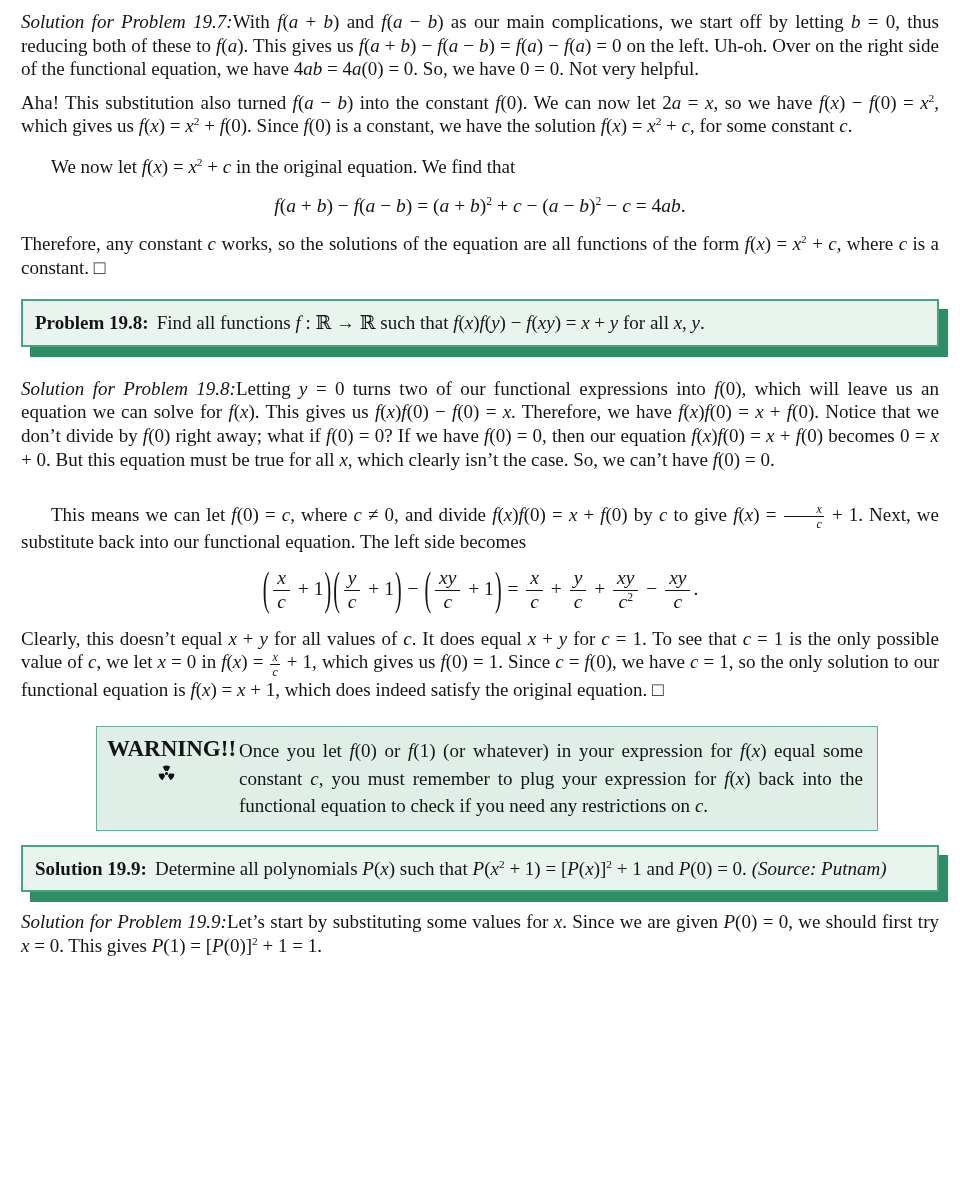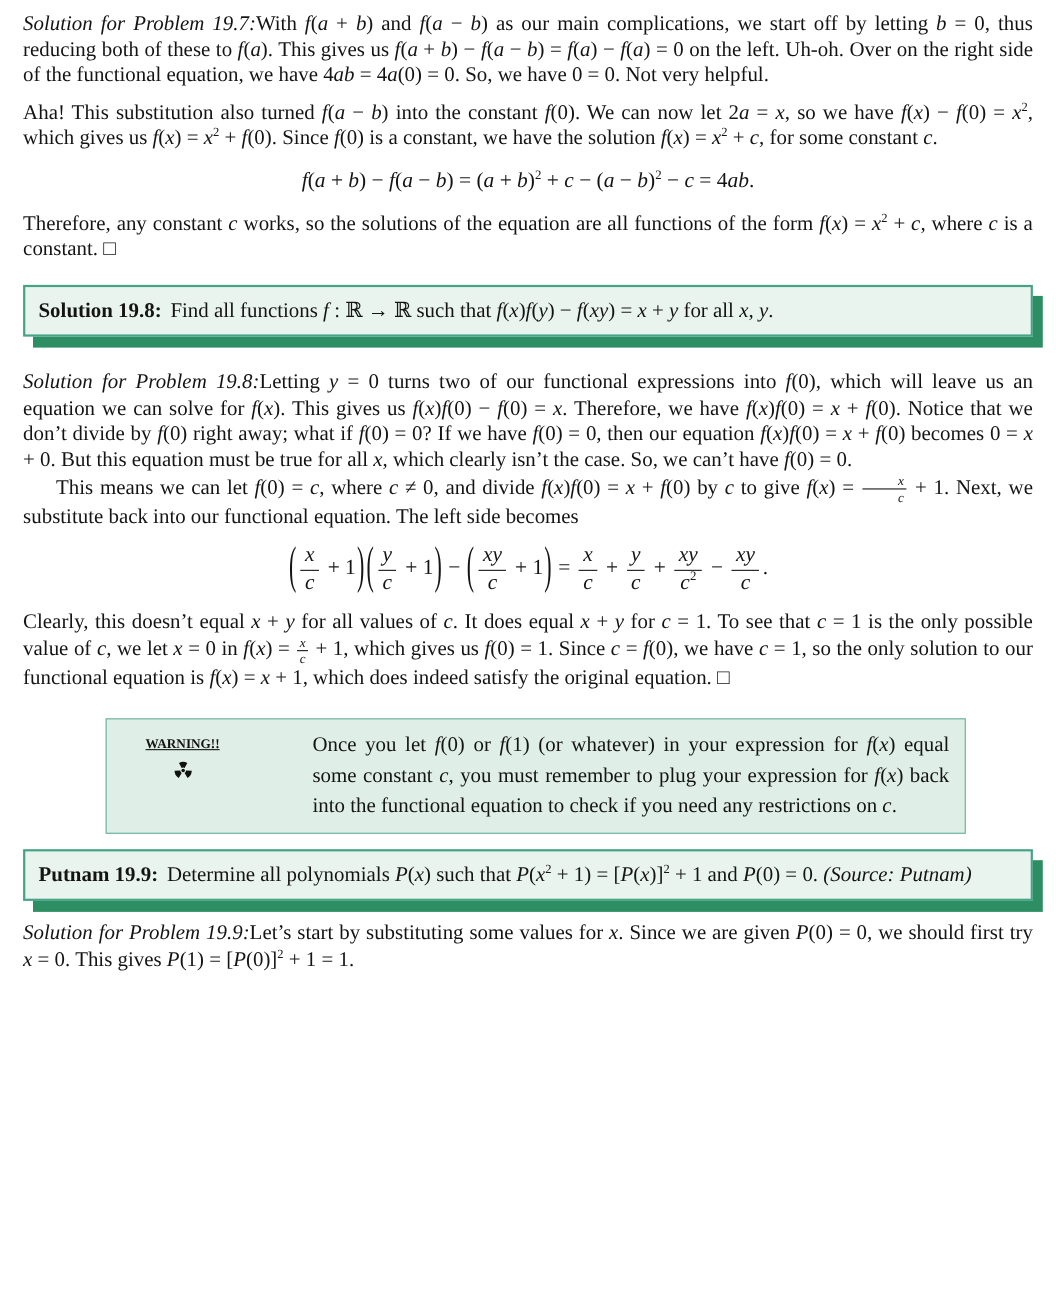--- a/index.html
+++ b/index.html
@@ -17,63 +17,64 @@
   }
   .para{margin:0;text-align:justify;}
   .indent{text-indent:30px;}
   .lead{font-style:italic;}
   i{font-style:italic;}
   sup{font-size:60%;line-height:0;}
   .equation{text-align:center;font-size:19.5px;}
   .p1{margin-top:1px}.p2{margin-top:14px}.e1{margin:12px 0 10px}
   .p3{margin-top:10px}.p4{margin-top:17px}.e2{margin:15px 0}
   .p5{margin-top:15px}.b8{margin-top:20px}.s8{margin-top:30px}
-  .p7{margin-top:0}.e3{margin:14px 0;line-height:normal;}
+  .p7{margin-top:32px}.e3{margin:14px 0;line-height:normal;}
   .p8{margin-top:12px}.wb{margin-top:25px}.b9{margin-top:14px}.s9{margin-top:18px}
   .frac{display:inline-block;vertical-align:middle;text-align:center;line-height:1.05;margin:0 3px;}
   .frac .fn{display:block;padding:0 4px 2px;border-bottom:1.4px solid currentColor;}
   .frac .fd{display:block;padding-top:1px;}
   .ifrac{display:inline-block;vertical-align:middle;text-align:center;line-height:1;font-size:12px;margin:0 2px;}
   .ifrac .fn{display:block;border-bottom:1px solid currentColor;padding:0 2px 1px;}
   .ifrac .fd{display:block;padding-top:1px;}
   .bp{display:inline-block;transform:scaleY(2.35);transform-origin:50% 55%;font-size:20px;vertical-align:middle;padding:0 1px;}
   .problem-box{
     background:var(--box_bg);border:2px solid var(--box_border);
     box-shadow:9px 10px 0 var(--box_shadow);
     padding:9px 12px;line-height:25.5px;text-align:justify;
   }
   .plabel{font-weight:bold;margin-right:8px;}
   .warning-box{
     margin-left:75px;width:782px;box-sizing:border-box;
     background:var(--warn_bg);border:1.5px solid var(--warn_border);
     display:flex;gap:14px;padding:10px 14px 10px 10px;line-height:27.5px;
   }
   .warn-left{width:118px;flex:none;text-align:center;}
-  .warn-label{font-weight:bold;font-size:12px;line-height:24px;text-decoration:underline;}
+  .warn-label{font-weight:bold;font-size:23px;line-height:24px;}
   .rad-icon{margin-top:3px;}
-  .warn-text{flex:1;text-align:justify;margin-left:45px;}
+  .warn-text{flex:1;text-align:justify;}
 </style>
 </head>
 <body>
 
 <main>
 
   <p class="para p1"><span class="lead">Solution for Problem 19.7:</span><span>With <i>f</i>(<i>a</i> + <i>b</i>) and <i>f</i>(<i>a</i> − <i>b</i>) as our main complications, we start off by letting <i>b</i> = 0, thus reducing both of these to <i>f</i>(<i>a</i>). This gives us <i>f</i>(<i>a</i> + <i>b</i>) − <i>f</i>(<i>a</i> − <i>b</i>) = <i>f</i>(<i>a</i>) − <i>f</i>(<i>a</i>) = 0 on the left. Uh-oh. Over on the right side of the functional equation, we have 4<i>ab</i> = 4<i>a</i>(0) = 0. So, we have 0 = 0. Not very helpful.</span></p>
 
 
 
   <p class="para p3">Aha! This substitution also turned <i>f</i>(<i>a</i> − <i>b</i>) into the constant <i>f</i>(0). We can now let 2<i>a</i> = <i>x</i>, so we have <i>f</i>(<i>x</i>) − <i>f</i>(0) = <i>x</i><sup>2</sup>, which gives us <i>f</i>(<i>x</i>) = <i>x</i><sup>2</sup> + <i>f</i>(0). Since <i>f</i>(0) is a constant, we have the solution <i>f</i>(<i>x</i>) = <i>x</i><sup>2</sup> + <i>c</i>, for some constant <i>c</i>.</p>
 
+  <p class="para indent p4">We now let <i>f</i>(<i>x</i>) = <i>x</i><sup>2</sup> + <i>c</i> in the original equation. We find that</p>
 
   <div class="equation e2"><i>f</i>(<i>a</i> + <i>b</i>) − <i>f</i>(<i>a</i> − <i>b</i>) = (<i>a</i> + <i>b</i>)<sup>2</sup> + <i>c</i> − (<i>a</i> − <i>b</i>)<sup>2</sup> − <i>c</i> = 4<i>ab</i>.</div>
 
   <p class="para p5">Therefore, any constant <i>c</i> works, so the solutions of the equation are all functions of the form <i>f</i>(<i>x</i>) = <i>x</i><sup>2</sup> + <i>c</i>, where <i>c</i> is a constant. □</p>
 
   <div class="problem-box b8">
-    <span class="plabel">Solution 19.8:</span><span>Find all functions <i>f</i> : ℝ → ℝ such that <i>f</i>(<i>x</i>)<i>f</i>(<i>y</i>) − <i>f</i>(<i>xy</i>) = <i>x</i> + <i>y</i> for all <i>x</i>, <i>y</i>.</span>
+    <span class="plabel">Problem 19.8:</span><span>Find all functions <i>f</i> : ℝ → ℝ such that <i>f</i>(<i>x</i>)<i>f</i>(<i>y</i>) − <i>f</i>(<i>xy</i>) = <i>x</i> + <i>y</i> for all <i>x</i>, <i>y</i>.</span>
   </div>
 
   <p class="para s8"><span class="lead">Solution for Problem 19.8:</span><span>Letting <i>y</i> = 0 turns two of our functional expressions into <i>f</i>(0), which will leave us an equation we can solve for <i>f</i>(<i>x</i>). This gives us <i>f</i>(<i>x</i>)<i>f</i>(0) − <i>f</i>(0) = <i>x</i>. Therefore, we have <i>f</i>(<i>x</i>)<i>f</i>(0) = <i>x</i> + <i>f</i>(0). Notice that we don’t divide by <i>f</i>(0) right away; what if <i>f</i>(0) = 0? If we have <i>f</i>(0) = 0, then our equation <i>f</i>(<i>x</i>)<i>f</i>(0) = <i>x</i> + <i>f</i>(0) becomes 0 = <i>x</i> + 0. But this equation must be true for all <i>x</i>, which clearly isn’t the case. So, we can’t have <i>f</i>(0) = 0.</span></p>
 
   <p class="para indent p7">This means we can let <i>f</i>(0) = <i>c</i>, where <i>c</i> ≠ 0, and divide <i>f</i>(<i>x</i>)<i>f</i>(0) = <i>x</i> + <i>f</i>(0) by <i>c</i> to give <i>f</i>(<i>x</i>) = <span class="ifrac"><span class="fn"><i>x</i></span><span class="fd"><i>c</i></span></span> + 1. Next, we substitute back into our functional equation. The left side becomes</p>
 
   <div class="equation e3"><span class="bp">(</span><span class="frac"><span class="fn"><i>x</i></span><span class="fd"><i>c</i></span></span> + 1<span class="bp">)</span><span class="bp">(</span><span class="frac"><span class="fn"><i>y</i></span><span class="fd"><i>c</i></span></span> + 1<span class="bp">)</span> − <span class="bp">(</span><span class="frac"><span class="fn"><i>xy</i></span><span class="fd"><i>c</i></span></span> + 1<span class="bp">)</span> = <span class="frac"><span class="fn"><i>x</i></span><span class="fd"><i>c</i></span></span> + <span class="frac"><span class="fn"><i>y</i></span><span class="fd"><i>c</i></span></span> + <span class="frac"><span class="fn"><i>xy</i></span><span class="fd"><i>c</i><sup>2</sup></span></span> − <span class="frac"><span class="fn"><i>xy</i></span><span class="fd"><i>c</i></span></span>.</div>
 
   <p class="para p8">Clearly, this doesn’t equal <i>x</i> + <i>y</i> for all values of <i>c</i>. It does equal <i>x</i> + <i>y</i> for <i>c</i> = 1. To see that <i>c</i> = 1 is the only possible value of <i>c</i>, we let <i>x</i> = 0 in <i>f</i>(<i>x</i>) = <span class="ifrac"><span class="fn"><i>x</i></span><span class="fd"><i>c</i></span></span> + 1, which gives us <i>f</i>(0) = 1. Since <i>c</i> = <i>f</i>(0), we have <i>c</i> = 1, so the only solution to our functional equation is <i>f</i>(<i>x</i>) = <i>x</i> + 1, which does indeed satisfy the original equation. □</p>
 
@@ -86,18 +87,18 @@
           <path id="wedge" d="M -1.4,-2.4 L -4,-7.2 A 8.2 8.2 0 0 1 4,-7.2 L 1.4,-2.4 A 2.8 2.8 0 0 0 -1.4,-2.4 Z"></path>
           <use href="#wedge" transform="rotate(120)"></use>
           <use href="#wedge" transform="rotate(240)"></use>
         </g>
       </svg>
     </div>
     <div class="warn-text">Once you let <i>f</i>(0) or <i>f</i>(1) (or whatever) in your expression for <i>f</i>(<i>x</i>) equal some constant <i>c</i>, you must remember to plug your expression for <i>f</i>(<i>x</i>) back into the functional equation to check if you need any restrictions on <i>c</i>.</div>
   </div>
 
   <div class="problem-box b9">
-    <span class="plabel">Putnam 19.9:</span><span>Determine all polynomials <i>P</i>(<i>x</i>) such that <i>P</i>(<i>x</i><sup>2</sup> + 1) = [<i>P</i>(<i>x</i>)]<sup>2</sup> + 1 and <i>P</i>(0) = 0. <i>(Source: Putnam)</i></span>
+    <span class="plabel">Solution 19.9:</span><span>Determine all polynomials <i>P</i>(<i>x</i>) such that <i>P</i>(<i>x</i><sup>2</sup> + 1) = [<i>P</i>(<i>x</i>)]<sup>2</sup> + 1 and <i>P</i>(0) = 0. <i>(Source: Putnam)</i></span>
   </div>
 
   <p class="para s9"><span class="lead">Solution for Problem 19.9:</span><span>Let’s start by substituting some values for <i>x</i>. Since we are given <i>P</i>(0) = 0, we should first try <i>x</i> = 0. This gives <i>P</i>(1) = [<i>P</i>(0)]<sup>2</sup> + 1 = 1.</span></p>
 
 </main>
 
 </body></html>

